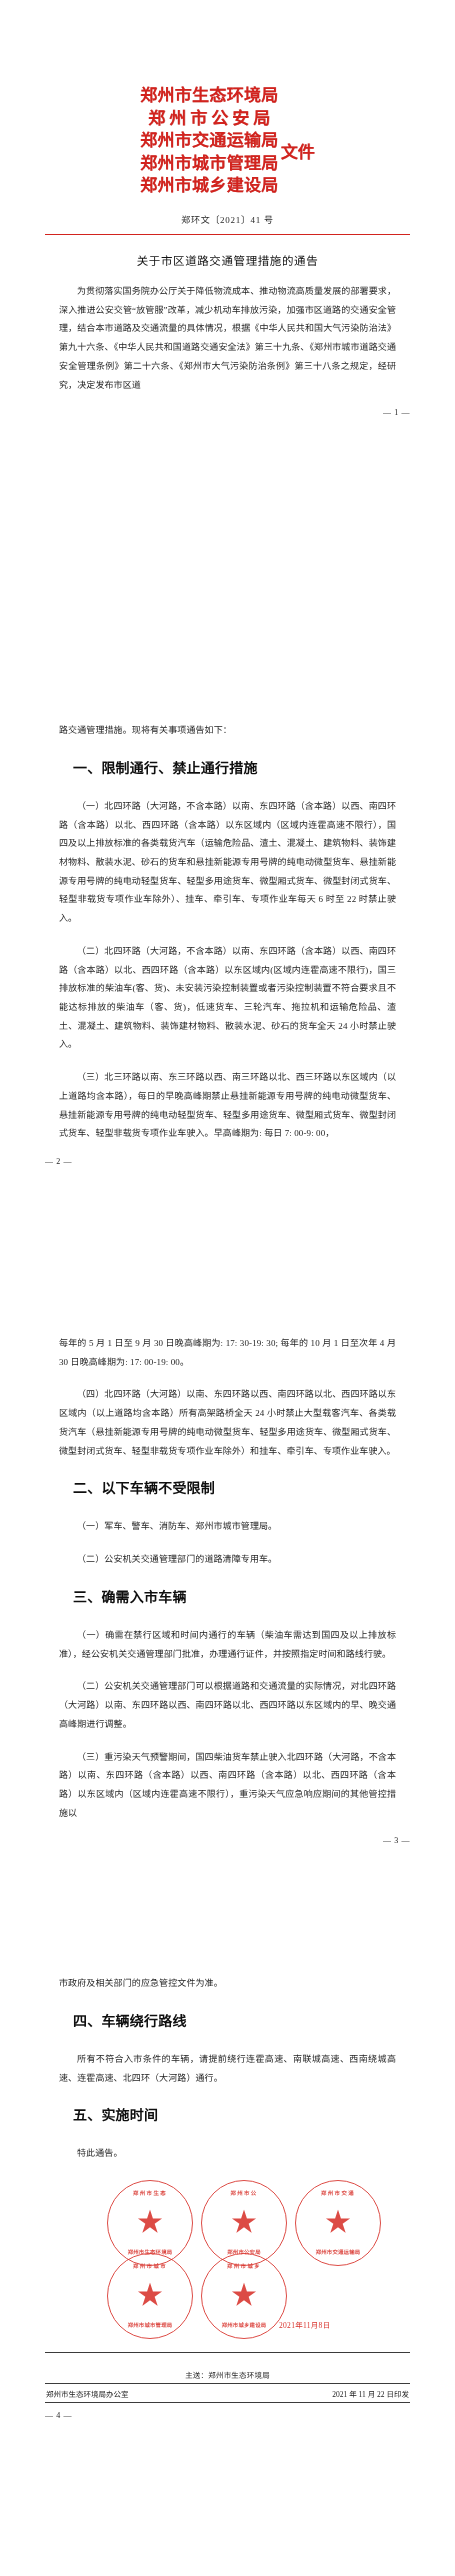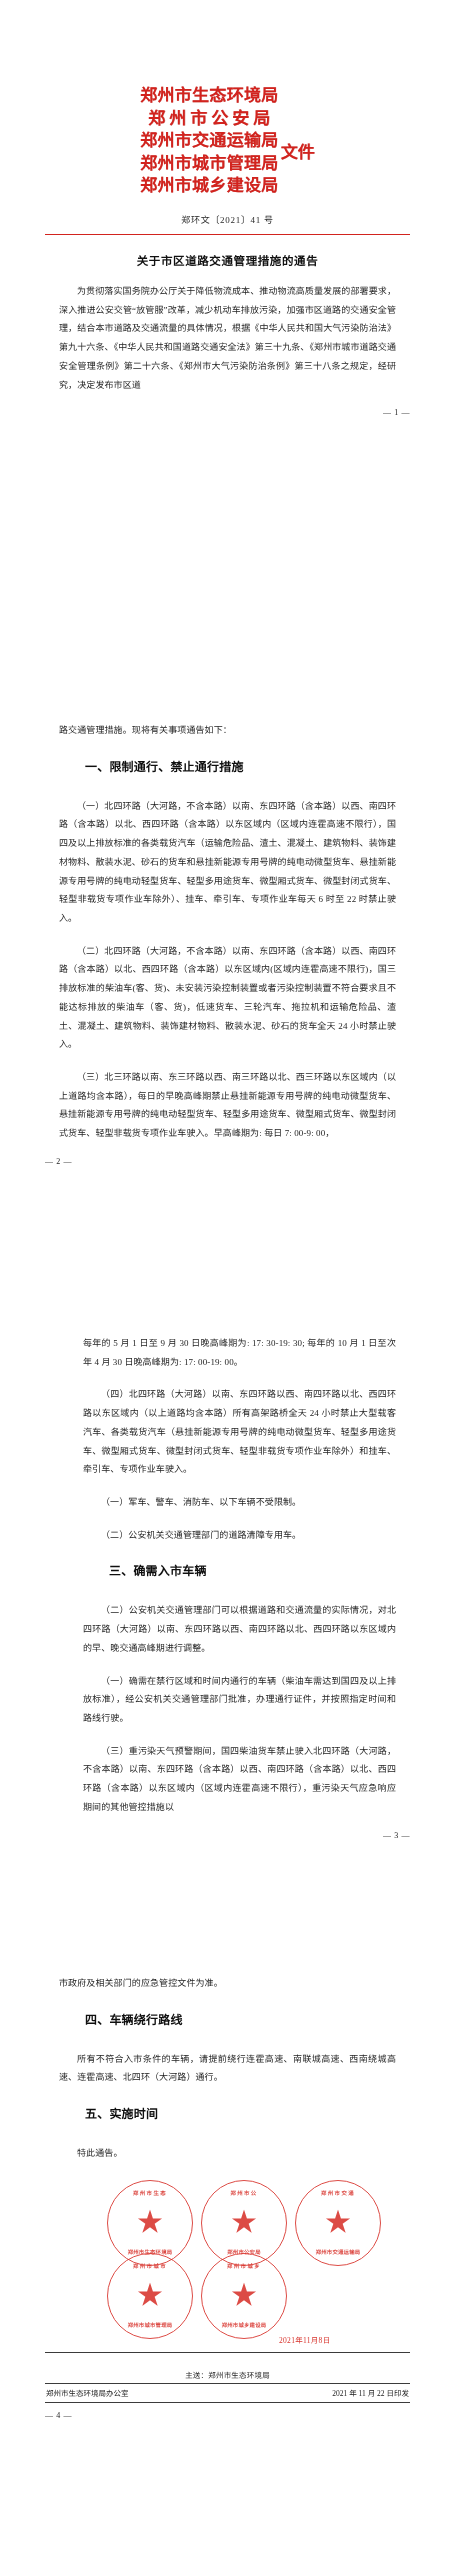--- a/index.html
+++ b/index.html
@@ -86,49 +86,48 @@
   .red-rule {
     border: none;
     border-top: 0.9px solid #d2231e;
     margin: 8px 0 0 0;
     height: 0;
   }
 
   
   .doc-title {
     text-align: center;
-    font-weight: 700;
+    font-weight: 400;
     font-size: 11.5px;
     letter-spacing: 0.6px;
     margin: 17px 0 12.6px 0;
     color: #111;
   }
 
   
   p.body-text {
     font-size: 9px;
     line-height: 2.08;
     text-align: justify;
     text-justify: inter-ideograph;
     margin: 14px;
     text-indent: 2em;
     letter-spacing: 0.1px;
     color: #1f1f1f;
   }
   p.body-text.no-indent { text-indent: 0; }
 
   h2.section-head {
-    font-size: 12px;
+    font-size: 14px;
     font-weight: 700;
     line-height: 2.08;
-    margin: 16px;
+    margin: 0;
     text-indent: 2em;
     letter-spacing: 0.2px;
     color: #0f0f0f;
-    font-family: Liberation Mono, monospace;
   }
 
   
   .page-num {
     font-size: 8px;
     letter-spacing: 0.6px;
     color: #222;
     margin-top: 8px;
   }
   .page-num.right { text-align: right; }
@@ -253,30 +252,31 @@
       <p class="body-text no-indent">路交通管理措施。现将有关事项通告如下：</p>
       <h2 class="section-head">一、限制通行、禁止通行措施</h2>
       <p class="body-text">（一）北四环路（大河路，不含本路）以南、东四环路（含本路）以西、南四环路（含本路）以北、西四环路（含本路）以东区域内（区域内连霍高速不限行），国四及以上排放标准的各类载货汽车（运输危险品、渣土、混凝土、建筑物料、装饰建材物料、散装水泥、砂石的货车和悬挂新能源专用号牌的纯电动微型货车、悬挂新能源专用号牌的纯电动轻型货车、轻型多用途货车、微型厢式货车、微型封闭式货车、轻型非载货专项作业车除外）、挂车、牵引车、专项作业车每天 6 时至 22 时禁止驶入。</p>
       <p class="body-text">（二）北四环路（大河路，不含本路）以南、东四环路（含本路）以西、南四环路（含本路）以北、西四环路（含本路）以东区域内(区域内连霍高速不限行)，国三排放标准的柴油车(客、货)、未安装污染控制装置或者污染控制装置不符合要求且不能达标排放的柴油车（客、货)，低速货车、三轮汽车、拖拉机和运输危险品、渣土、混凝土、建筑物料、装饰建材物料、散装水泥、砂石的货车全天 24 小时禁止驶入。</p>
       <p class="body-text">（三）北三环路以南、东三环路以西、南三环路以北、西三环路以东区域内（以上道路均含本路），每日的早晚高峰期禁止悬挂新能源专用号牌的纯电动微型货车、悬挂新能源专用号牌的纯电动轻型货车、轻型多用途货车、微型厢式货车、微型封闭式货车、轻型非载货专项作业车驶入。早高峰期为: 每日 7: 00-9: 00，</p>
 
       <div class="page-num left">— 2 —</div>
     </div>
   </section>
 
-  <section class="page" style="height:642px;padding-left:24px;">
+  <section class="page" style="height:642px;">
     <div class="page-inner" style="padding-top:43px;">
 
       <p class="body-text no-indent">每年的 5 月 1 日至 9 月 30 日晚高峰期为: 17: 30-19: 30; 每年的 10 月 1 日至次年 4 月 30 日晚高峰期为: 17: 00-19: 00。</p>
       <p class="body-text">（四）北四环路（大河路）以南、东四环路以西、南四环路以北、西四环路以东区域内（以上道路均含本路）所有高架路桥全天 24 小时禁止大型载客汽车、各类载货汽车（悬挂新能源专用号牌的纯电动微型货车、轻型多用途货车、微型厢式货车、微型封闭式货车、轻型非载货专项作业车除外）和挂车、牵引车、专项作业车驶入。</p>
-      <p class="body-text">（一）军车、警车、消防车、以下车辆不受限制。</p>
+      <h2 class="section-head">二、以下车辆不受限制</h2>
+      <p class="body-text">（一）军车、警车、消防车、郑州市城市管理局。</p>
       <p class="body-text">（二）公安机关交通管理部门的道路清障专用车。</p>
       <h2 class="section-head">三、确需入市车辆</h2>
+      <p class="body-text">（一）确需在禁行区域和时间内通行的车辆（柴油车需达到国四及以上排放标准），经公安机关交通管理部门批准，办理通行证件，并按照指定时间和路线行驶。</p>
       <p class="body-text">（二）公安机关交通管理部门可以根据道路和交通流量的实际情况，对北四环路（大河路）以南、东四环路以西、南四环路以北、西四环路以东区域内的早、晚交通高峰期进行调整。</p>
-      <p class="body-text">（一）确需在禁行区域和时间内通行的车辆（柴油车需达到国四及以上排放标准），经公安机关交通管理部门批准，办理通行证件，并按照指定时间和路线行驶。</p>
       <p class="body-text">（三）重污染天气预警期间，国四柴油货车禁止驶入北四环路（大河路，不含本路）以南、东四环路（含本路）以西、南四环路（含本路）以北、西四环路（含本路）以东区域内（区域内连霍高速不限行），重污染天气应急响应期间的其他管控措施以</p>
 
       <div class="page-num right">— 3 —</div>
     </div>
   </section>
 
   <section class="page" style="height:656px;">
     <div class="page-inner" style="padding-top:41px;">
 
       <p class="body-text no-indent">市政府及相关部门的应急管控文件为准。</p>
@@ -310,21 +310,21 @@
           <div class="seal-star">★</div>
           <div class="seal-text">郑州市城市管理局</div>
         </div>
 
         <div class="seal" style="left:156px; top:76px;">
           <div class="seal-top">郑州市城乡</div>
           <div class="seal-star">★</div>
           <div class="seal-text">郑州市城乡建设局</div>
         </div>
 
-        <div class="seal-date" style="left:234px; top:142px;margin-top:15px;">2021年11月8日</div>
+        <div class="seal-date" style="left:234px; top:142px;">2021年11月8日</div>
       </div>
 
       <div class="footer-block">
         <hr class="footer-rule">
         <div class="footer-center">主送：郑州市生态环境局</div>
         <hr class="footer-rule">
         <div class="footer-last">
           <span class="left">郑州市生态环境局办公室</span>
           <span class="right">2021 年 11 月 22 日印发</span>
         </div>

